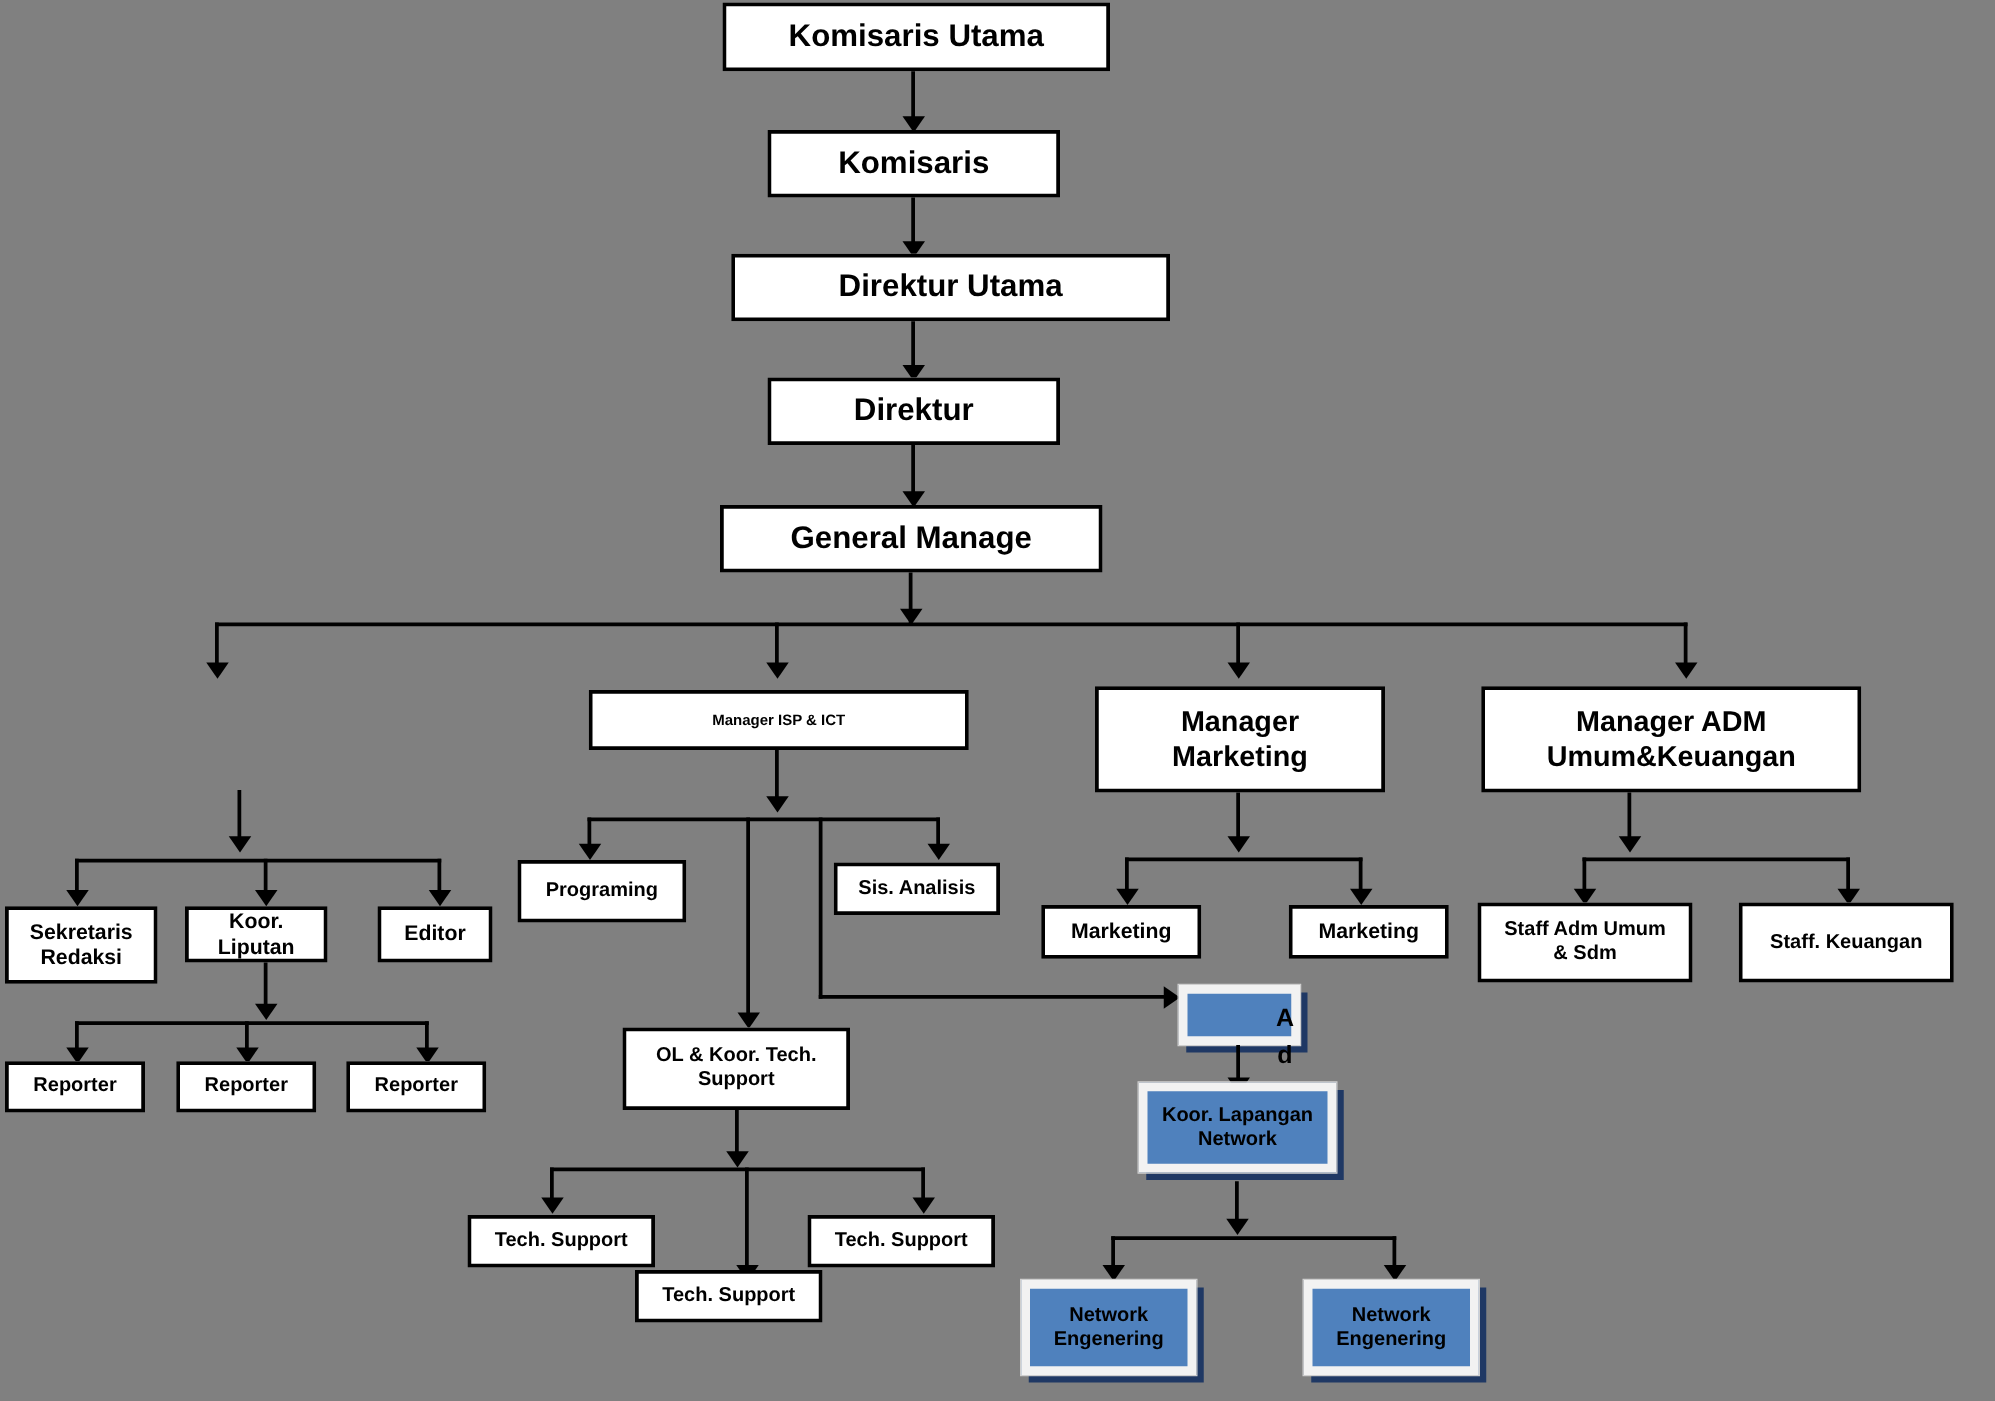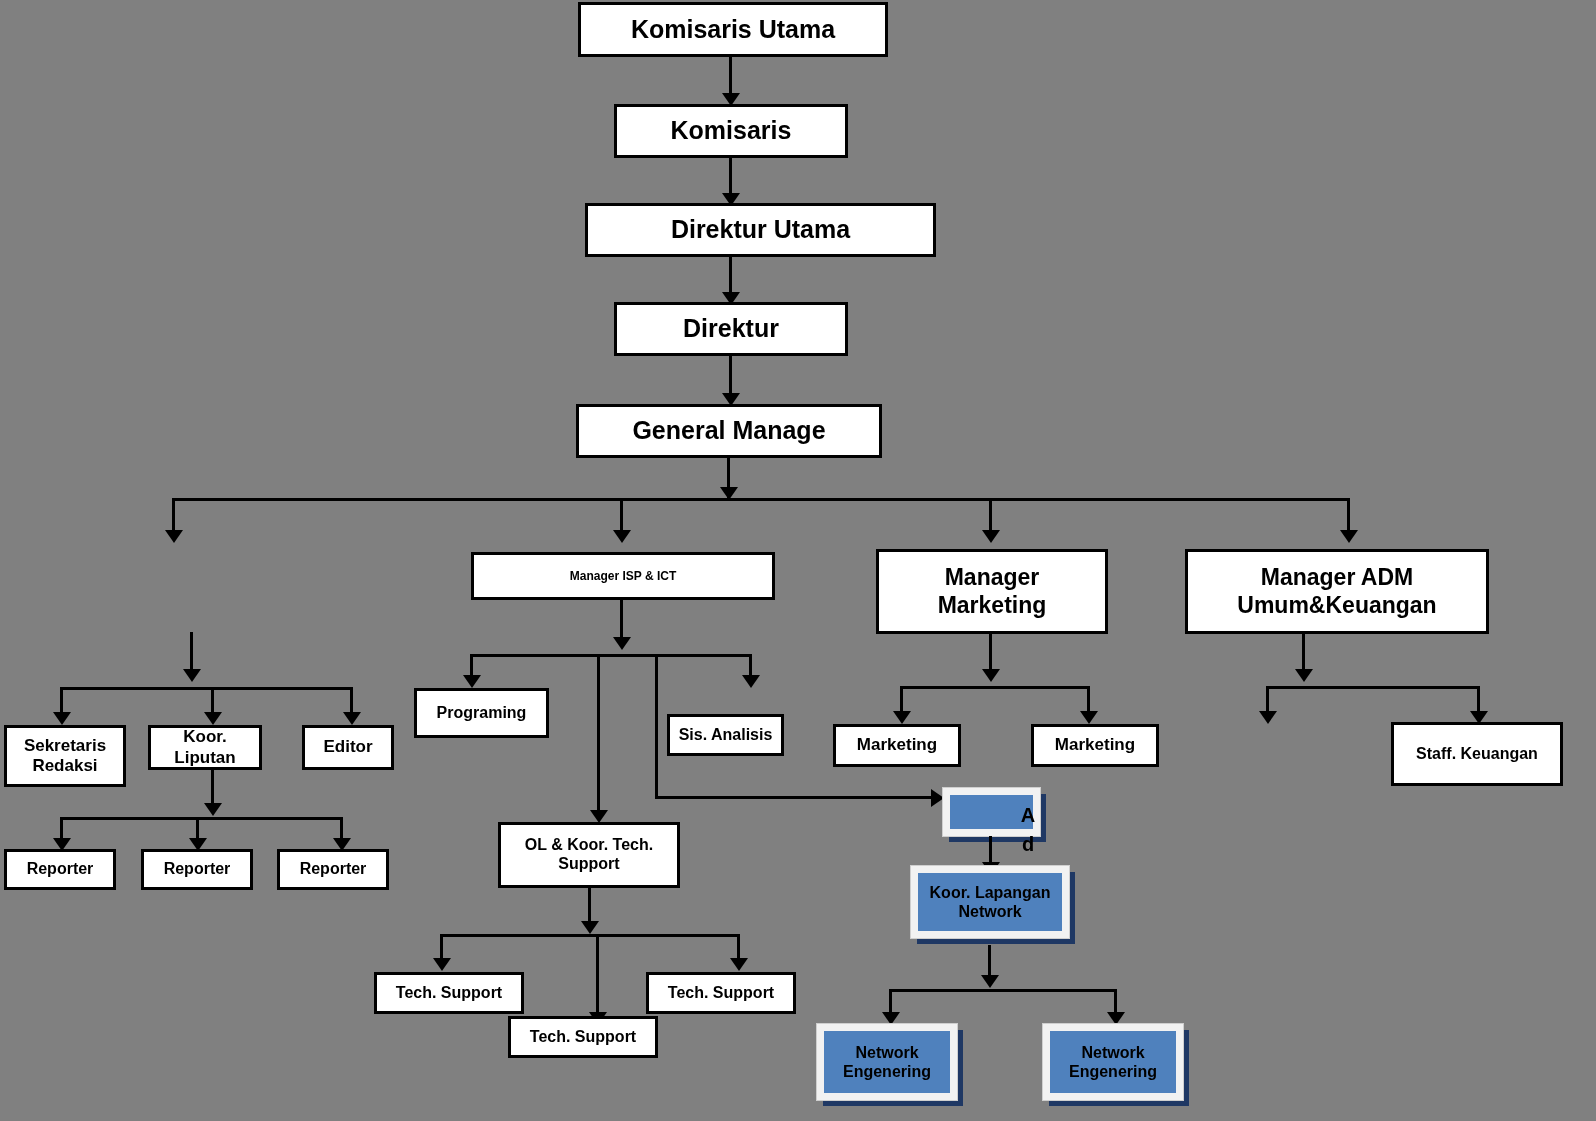--- a/index.html
+++ b/index.html
@@ -223,21 +223,21 @@
   <div class="arrow-down" style="left:742px; top:675px;"></div>
 
   <div class="vline" style="left:655px; top:654px; height:145px;"></div>
   <div class="hline" style="left:655px; top:796px; width:283px;"></div>
   <div class="arrow-right" style="left:931px; top:789px;"></div>
 
   <div class="box leaf" style="left:414px; top:688px; width:135px; height:50px;">
     <span>Programing</span>
   </div>
 
-  <div class="box leaf" style="left:667px; top:690px; width:117px; height:42px;margin-top:24px;">
+  <div class="box leaf" style="left:667px; top:690px; width:133px; height:42px;">
     <span>Sis. Analisis</span>
   </div>
 
   <div class="box leaf" style="left:498px; top:822px; width:182px; height:66px; flex-direction:column;">
     <span>OL &amp; Koor. Tech.</span>
     <span>Support</span>
   </div>
 
   <div class="vline" style="left:588px; top:888px; height:40px;"></div>
   <div class="arrow-down" style="left:581px; top:921px;"></div>
@@ -282,20 +282,24 @@
   <div class="vline" style="left:1302px; top:634px; height:42px;"></div>
   <div class="arrow-down" style="left:1295px; top:669px;"></div>
   <div class="hline" style="left:1266px; top:686px; width:214px;"></div>
 
   <div class="vline" style="left:1266px; top:686px; height:28px;"></div>
   <div class="arrow-down" style="left:1259px; top:711px;"></div>
 
   <div class="vline" style="left:1477px; top:686px; height:28px;"></div>
   <div class="arrow-down" style="left:1470px; top:711px;"></div>
 
+  <div class="box leaf" style="left:1182px; top:722px; width:172px; height:64px; flex-direction:column;">
+    <span>Staff Adm Umum</span>
+    <span>&amp; Sdm</span>
+  </div>
 
   <div class="box leaf" style="left:1391px; top:722px; width:172px; height:64px;">
     <span>Staff. Keuangan</span>
   </div>
 
   <div class="bluebox" style="left:943px; top:788px; width:97px; height:48px;">
     <span class="overflow-label">Adm</span>
   </div>
 
   <div class="vline" style="left:989px; top:836px; height:32px;"></div>

